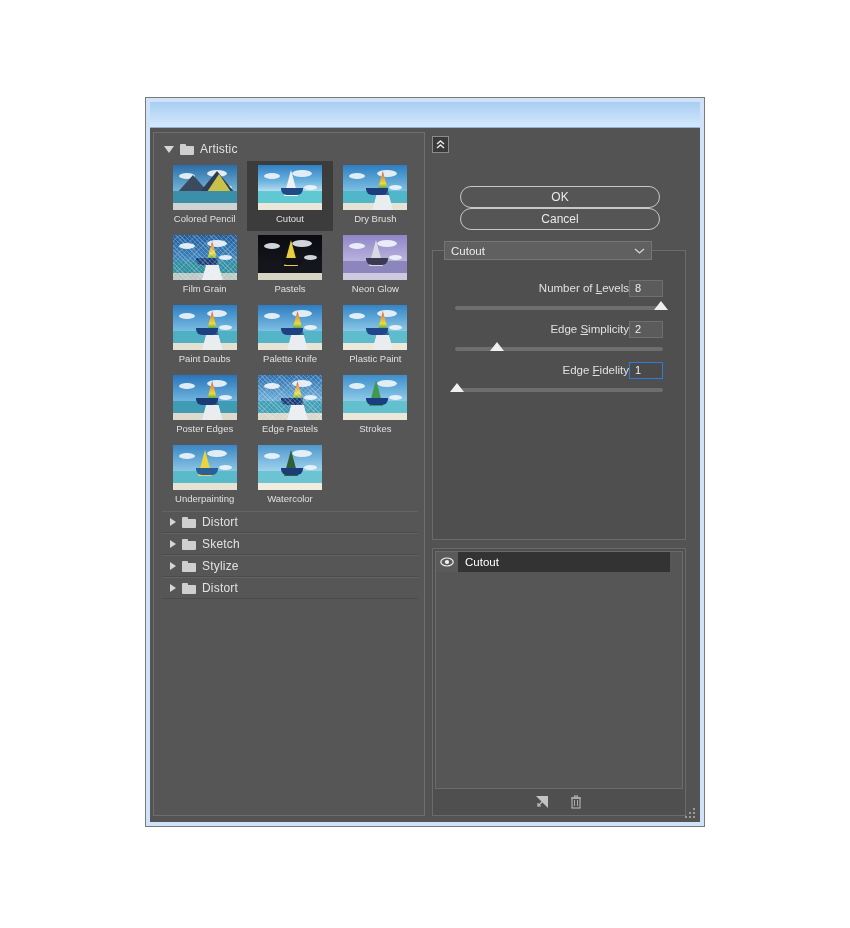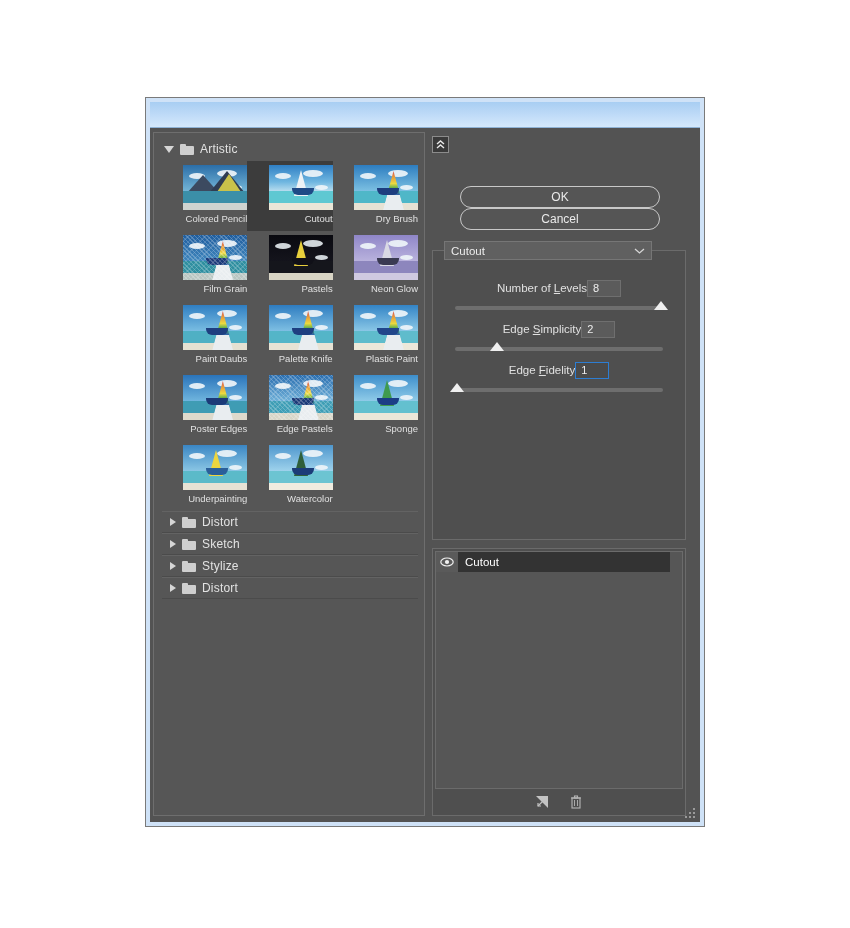--- a/index.html
+++ b/index.html
@@ -88,21 +88,21 @@
 
   #thumb-grid {
     position: absolute; left: 8px; top: 28px;
     width: 256px;
     display: grid;
     grid-template-columns: repeat(3, 1fr);
     grid-auto-rows: 70px;
   }
   .thumb-cell {
     position: relative;
-    display: flex; flex-direction: column; align-items: flex-end;
+    display: flex; flex-direction: column; align-items: center;
     padding-top: 4px;
     box-sizing: border-box;
   }
   .thumb-cell.selected { background: #3c3c3c; }
   .thumb-img {
     width: 64px; height: 45px;
     border: 0;
     position: relative; overflow: hidden;
     background: #2f6fa8;
   }
@@ -199,21 +199,21 @@
     border: 1px solid #767676;
     box-sizing: border-box;
     display: flex; align-items: center;
     padding: 0 6px;
     color: #ececec; font-size: 11.5px;
   }
   #filter-select .chev { margin-left: auto; }
 
   .param-block { position: absolute; left: 22px; width: 208px; }
   .param-row {
-    display: flex; align-items: center; justify-content: center;
+    display: flex; align-items: center; justify-content: flex-end;
     height: 18px;
   }
   .param-label { font-size: 11.5px; color: #e0e0e0; }
   .param-label u { text-decoration: underline; }
   .param-value {
     width: 34px; height: 17px;
     background: #5b5b5b; border: 1px solid #6f6f6f;
     color: #eeeeee; font-size: 11px;
     display: flex; align-items: center; padding-left: 5px;
     box-sizing: border-box;
@@ -467,21 +467,21 @@
                 <div class="sea-sky" style="background: linear-gradient(rgb(61, 142, 203), rgb(143, 203, 232));"></div>
                 <div class="cloud" style="left: 6px; top: 8px; width: 16px; height: 6px;"></div>
                 <div class="cloud" style="left: 34px; top: 5px; width: 20px; height: 7px;"></div>
                 <div class="cloud" style="left: 46px; top: 20px; width: 13px; height: 5px;"></div>
                 <div class="sea-water" style="background: rgb(99, 192, 207);"></div>
                 <div class="sea-sand" style="background: rgb(235, 231, 217);"></div>
                 <div class="boat-sail" style="border-bottom-color: rgb(63, 154, 78); left: 40%; top: 12%;"></div>
                 <div class="boat-hull" style="background: rgb(27, 61, 134); left: 36%; top: 50%;"></div>
               </div>
             </div>
-            <div class="thumb-label">Sponge</div>
+            <div class="thumb-label">Strokes</div>
           </div>
           <div class="thumb-cell">
             <div class="thumb-img">
               <div style="position: absolute; inset: 0px; overflow: hidden;">
                 <div class="sea-sky" style="background: linear-gradient(rgb(58, 134, 196), rgb(138, 198, 228));"></div>
                 <div class="cloud" style="left: 6px; top: 8px; width: 16px; height: 6px;"></div>
                 <div class="cloud" style="left: 34px; top: 5px; width: 20px; height: 7px;"></div>
                 <div class="cloud" style="left: 46px; top: 20px; width: 13px; height: 5px;"></div>
                 <div class="sea-water" style="background: rgb(91, 186, 201);"></div>
                 <div class="sea-sand" style="background: rgb(230, 226, 212);"></div>

